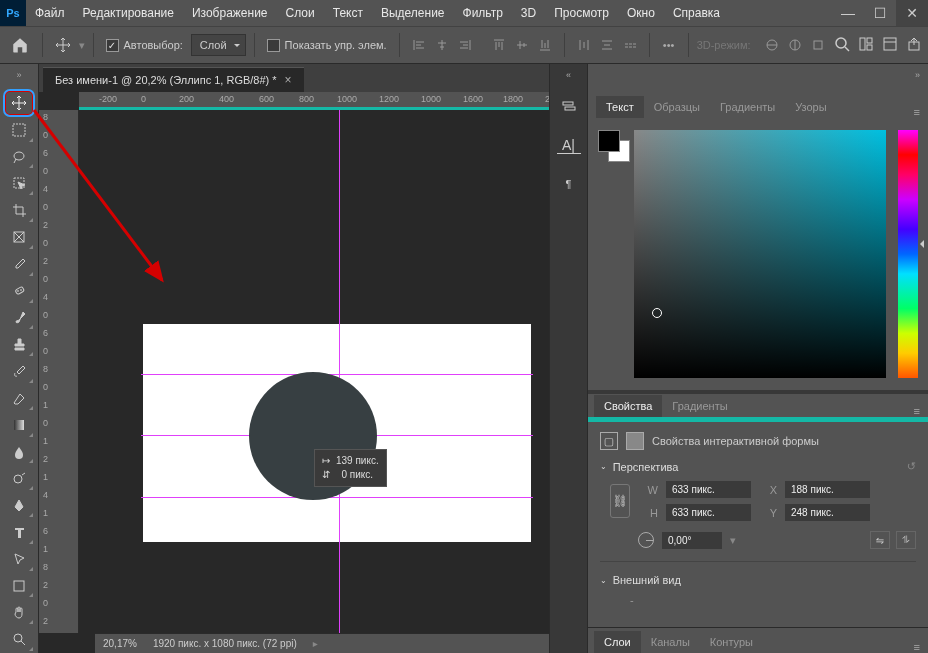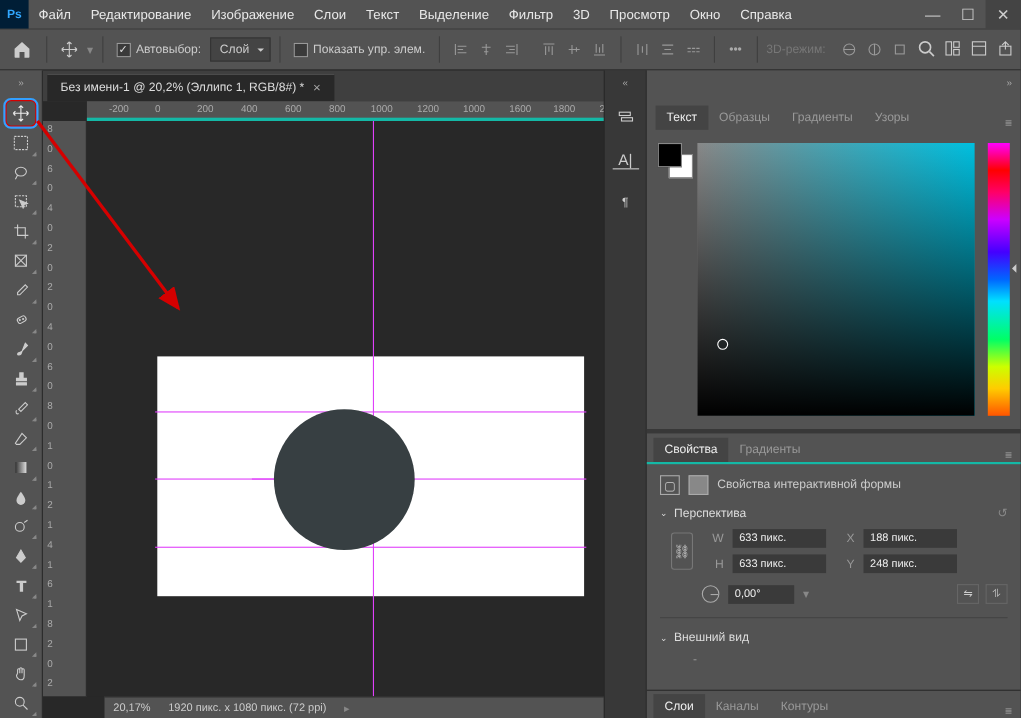--- a/index.html
+++ b/index.html
@@ -58,21 +58,21 @@
 .color-panel { padding:12px 10px; display:flex; gap:6px; }
 .swatch-stack { width:30px; position:relative; }
 .sw-fg { width:22px; height:22px; border:1px solid #888; background:#000; position:relative; z-index:2; }
 .sw-bg { width:22px; height:22px; border:1px solid #888; background:#fff; position:absolute; top:10px; left:10px; }
 .gradient-sq { flex:1; height:248px; position:relative; background:linear-gradient(to right,#888 0%,#00c0e0 100%); }
 .gradient-sq::before { content:""; position:absolute; inset:0; background:linear-gradient(to top,#000 0%,transparent 100%); }
 .picker-ring { position:absolute; left:18px; bottom:60px; width:10px; height:10px; border:1px solid #fff; border-radius:50%; }
 .hue-bar { width:20px; height:248px; margin-left:6px; background:linear-gradient(to bottom,#ff00ff 0%,#ff0000 10%,#ff0066 18%,#cc00ff 28%,#4400ff 40%,#0066ff 50%,#00e0ff 58%,#00ff66 72%,#ccff00 82%,#ffcc00 90%,#ff5500 100%); position:relative; }
 .hue-ptr { position:absolute; right:-6px; top:110px; border:4px solid transparent; border-right-color:#ccc; }
 .panel-sep { height:4px; background:#383838; }
-.props-tabs { height:28px; display:flex; align-items:flex-end; padding-left:6px; border-bottom:2px solid #14b8a6; }
+.props-tabs { height:28px; display:flex; align-items:flex-end; padding-left:6px; border-bottom:5px solid #14b8a6; }
 .props-body { padding:10px 12px; font-size:11px; }
 .props-hdr { display:flex; align-items:center; gap:8px; margin-bottom:10px; }
 .props-hdr-icon { width:18px; height:18px; border:1px solid #aaa; display:flex; align-items:center; justify-content:center; }
 .section-title { display:flex; align-items:center; gap:6px; color:#ddd; margin-bottom:8px; }
 .chev-s { font-size:8px; }
 .prop-grid { display:grid; grid-template-columns:22px 18px 85px 18px 85px; gap:6px 8px; align-items:center; margin-left:10px; margin-bottom:10px; }
 .link-icon { grid-row:span 2; width:20px; height:34px; border:1px solid #777; border-radius:3px; display:flex; align-items:center; justify-content:center; color:#ccc; font-size:12px; }
 .prop-label { color:#999; text-align:right; }
 .prop-input { background:#3a3a3a; padding:3px 6px; color:#eee; font-size:10px; }
 .angle-row { display:flex; align-items:center; gap:8px; margin-left:38px; }
@@ -406,20 +406,24 @@
       </div>
     <div class="canvas-viewport">
       <div class="artboard">
         <div class="guide-h" style="top:50px"></div>
         <div class="guide-h" style="top:111px"></div>
         <div class="guide-h" style="top:173px"></div>
         <div class="guide-v" style="left:196px"></div>
         <div style="position:absolute;left:86px;top:111px;width:48px;height:1px;background:#e040fb"></div>
         <div class="ellipse"></div>
       </div>
+      <div class="measure-box">
+        <div>↦ &nbsp;<span>139 пикс.</span></div>
+        <div>⇵ &nbsp;&nbsp;&nbsp;<span>0 пикс.</span></div>
+      </div>
     </div>
     <div class="status-bar">
       <span>20,17%</span>
       <span>1920 пикс. x 1080 пикс. (72 ppi)</span>
       <span style="color:#888">▸</span>
     </div>
   </div>
 
   <div class="panels-col">
     <span class="pc-chev">«</span>

